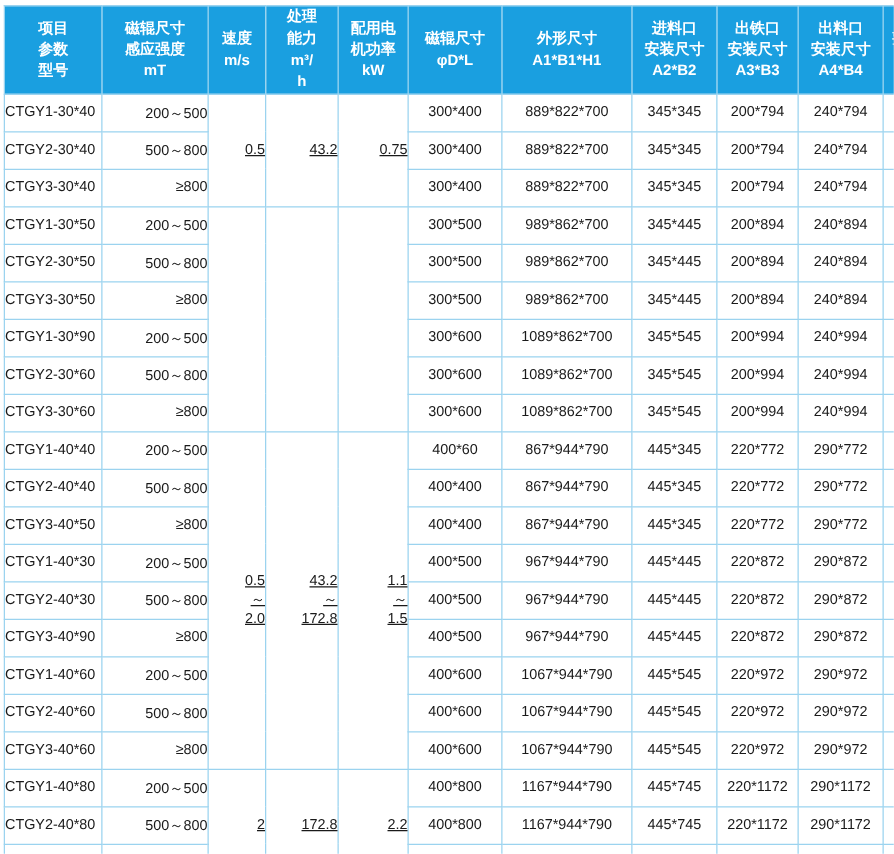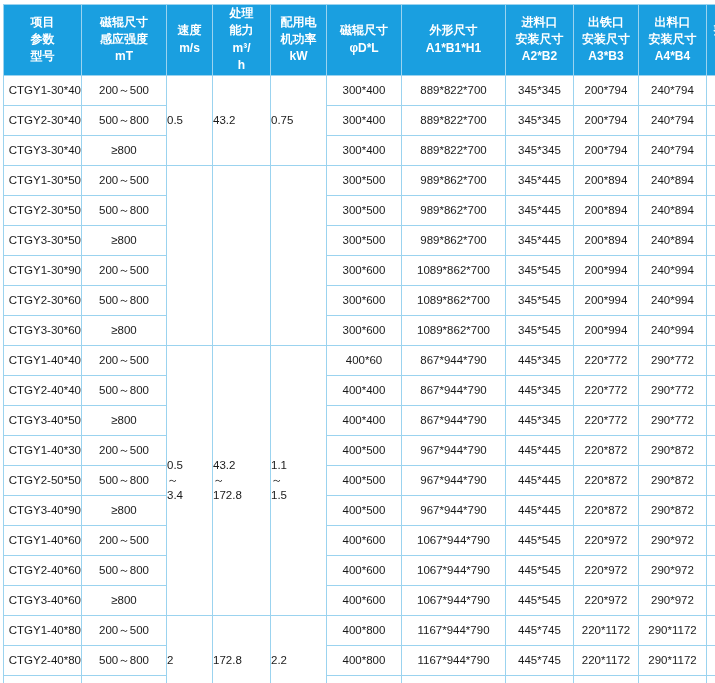--- a/index.html
+++ b/index.html
@@ -41,30 +41,31 @@
     white-space: nowrap;
   }
   tbody td {
     height: 29px;
     text-align: center;
     font-size: 11.5px;
     color: #1a1a1a;
     white-space: nowrap;
   }
   td.model {
+    text-align: left;
+    padding-left: 7px;
+  }
+  td.strength {
     text-align: right;
     padding-left: 7px;
   }
-  td.strength {
-    text-align: center;
-    padding-left: 7px;
-  }
   td.merged {
-    text-align: left;
+    text-align: right;
     line-height: 1.3;
+    text-decoration: underline;
   }
   td.merged .stack {
     display: block;
   }
   
   col.c-model   { width: 78px; }
   col.c-str     { width: 85px; }
   col.c-speed   { width: 46px; }
   col.c-cap     { width: 58px; }
   col.c-power   { width: 56px; }
@@ -250,21 +251,21 @@
         <td>200*994</td>
         <td>240*994</td>
         <td>380</td>
       </tr>
       <tr>
         <td class="model">CTGY1-40*40</td>
         <td class="strength">200～500</td>
         <td class="merged" rowspan="9">
           <span class="stack">0.5</span>
           <span class="stack">～</span>
-          <span class="stack">3.4</span>
+          <span class="stack">2.0</span>
         </td>
         <td class="merged" rowspan="9">
           <span class="stack">43.2</span>
           <span class="stack">～</span>
           <span class="stack">172.8</span>
         </td>
         <td class="merged" rowspan="9">
           <span class="stack">1.1</span>
           <span class="stack">～</span>
           <span class="stack">1.5</span>
@@ -300,21 +301,21 @@
         <td class="model">CTGY1-40*30</td>
         <td class="strength">200～500</td>
         <td>400*500</td>
         <td>967*944*790</td>
         <td>445*445</td>
         <td>220*872</td>
         <td>290*872</td>
         <td>450</td>
       </tr>
       <tr>
-        <td class="model">CTGY2-50*50</td>
+        <td class="model">CTGY2-40*30</td>
         <td class="strength">500～800</td>
         <td>400*500</td>
         <td>967*944*790</td>
         <td>445*445</td>
         <td>220*872</td>
         <td>290*872</td>
         <td>450</td>
       </tr>
       <tr>
         <td class="model">CTGY3-40*90</td>

